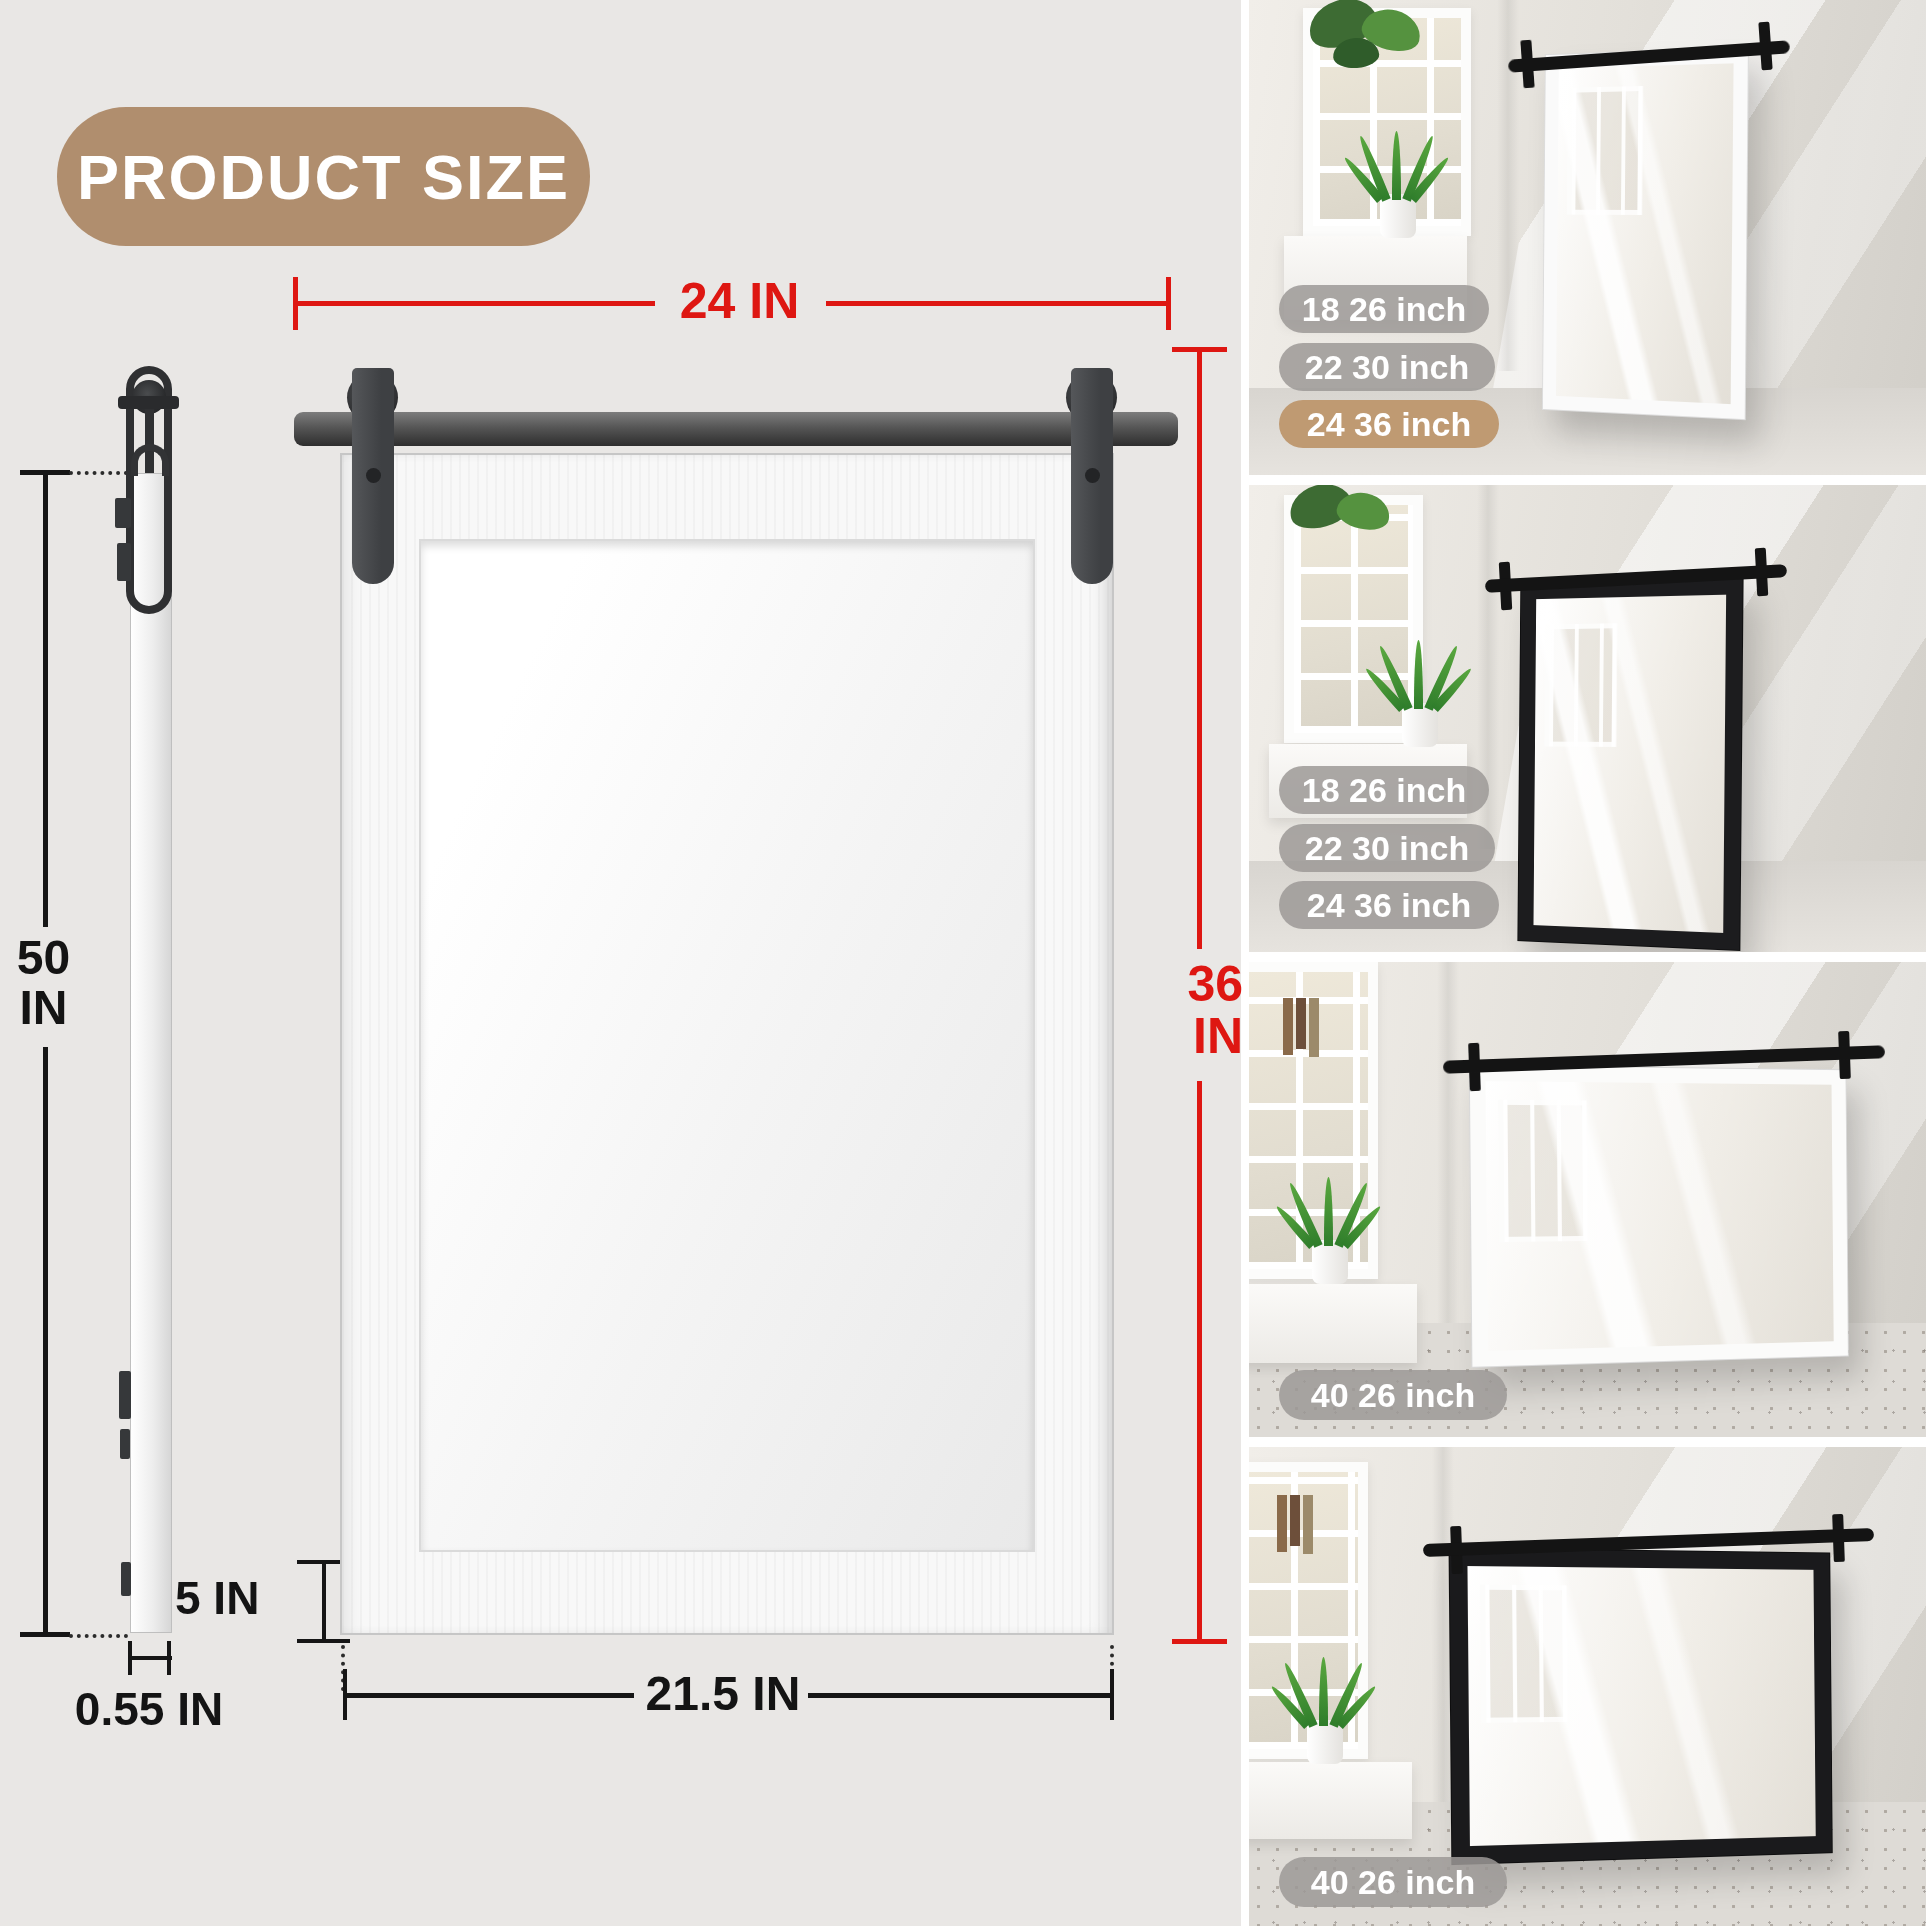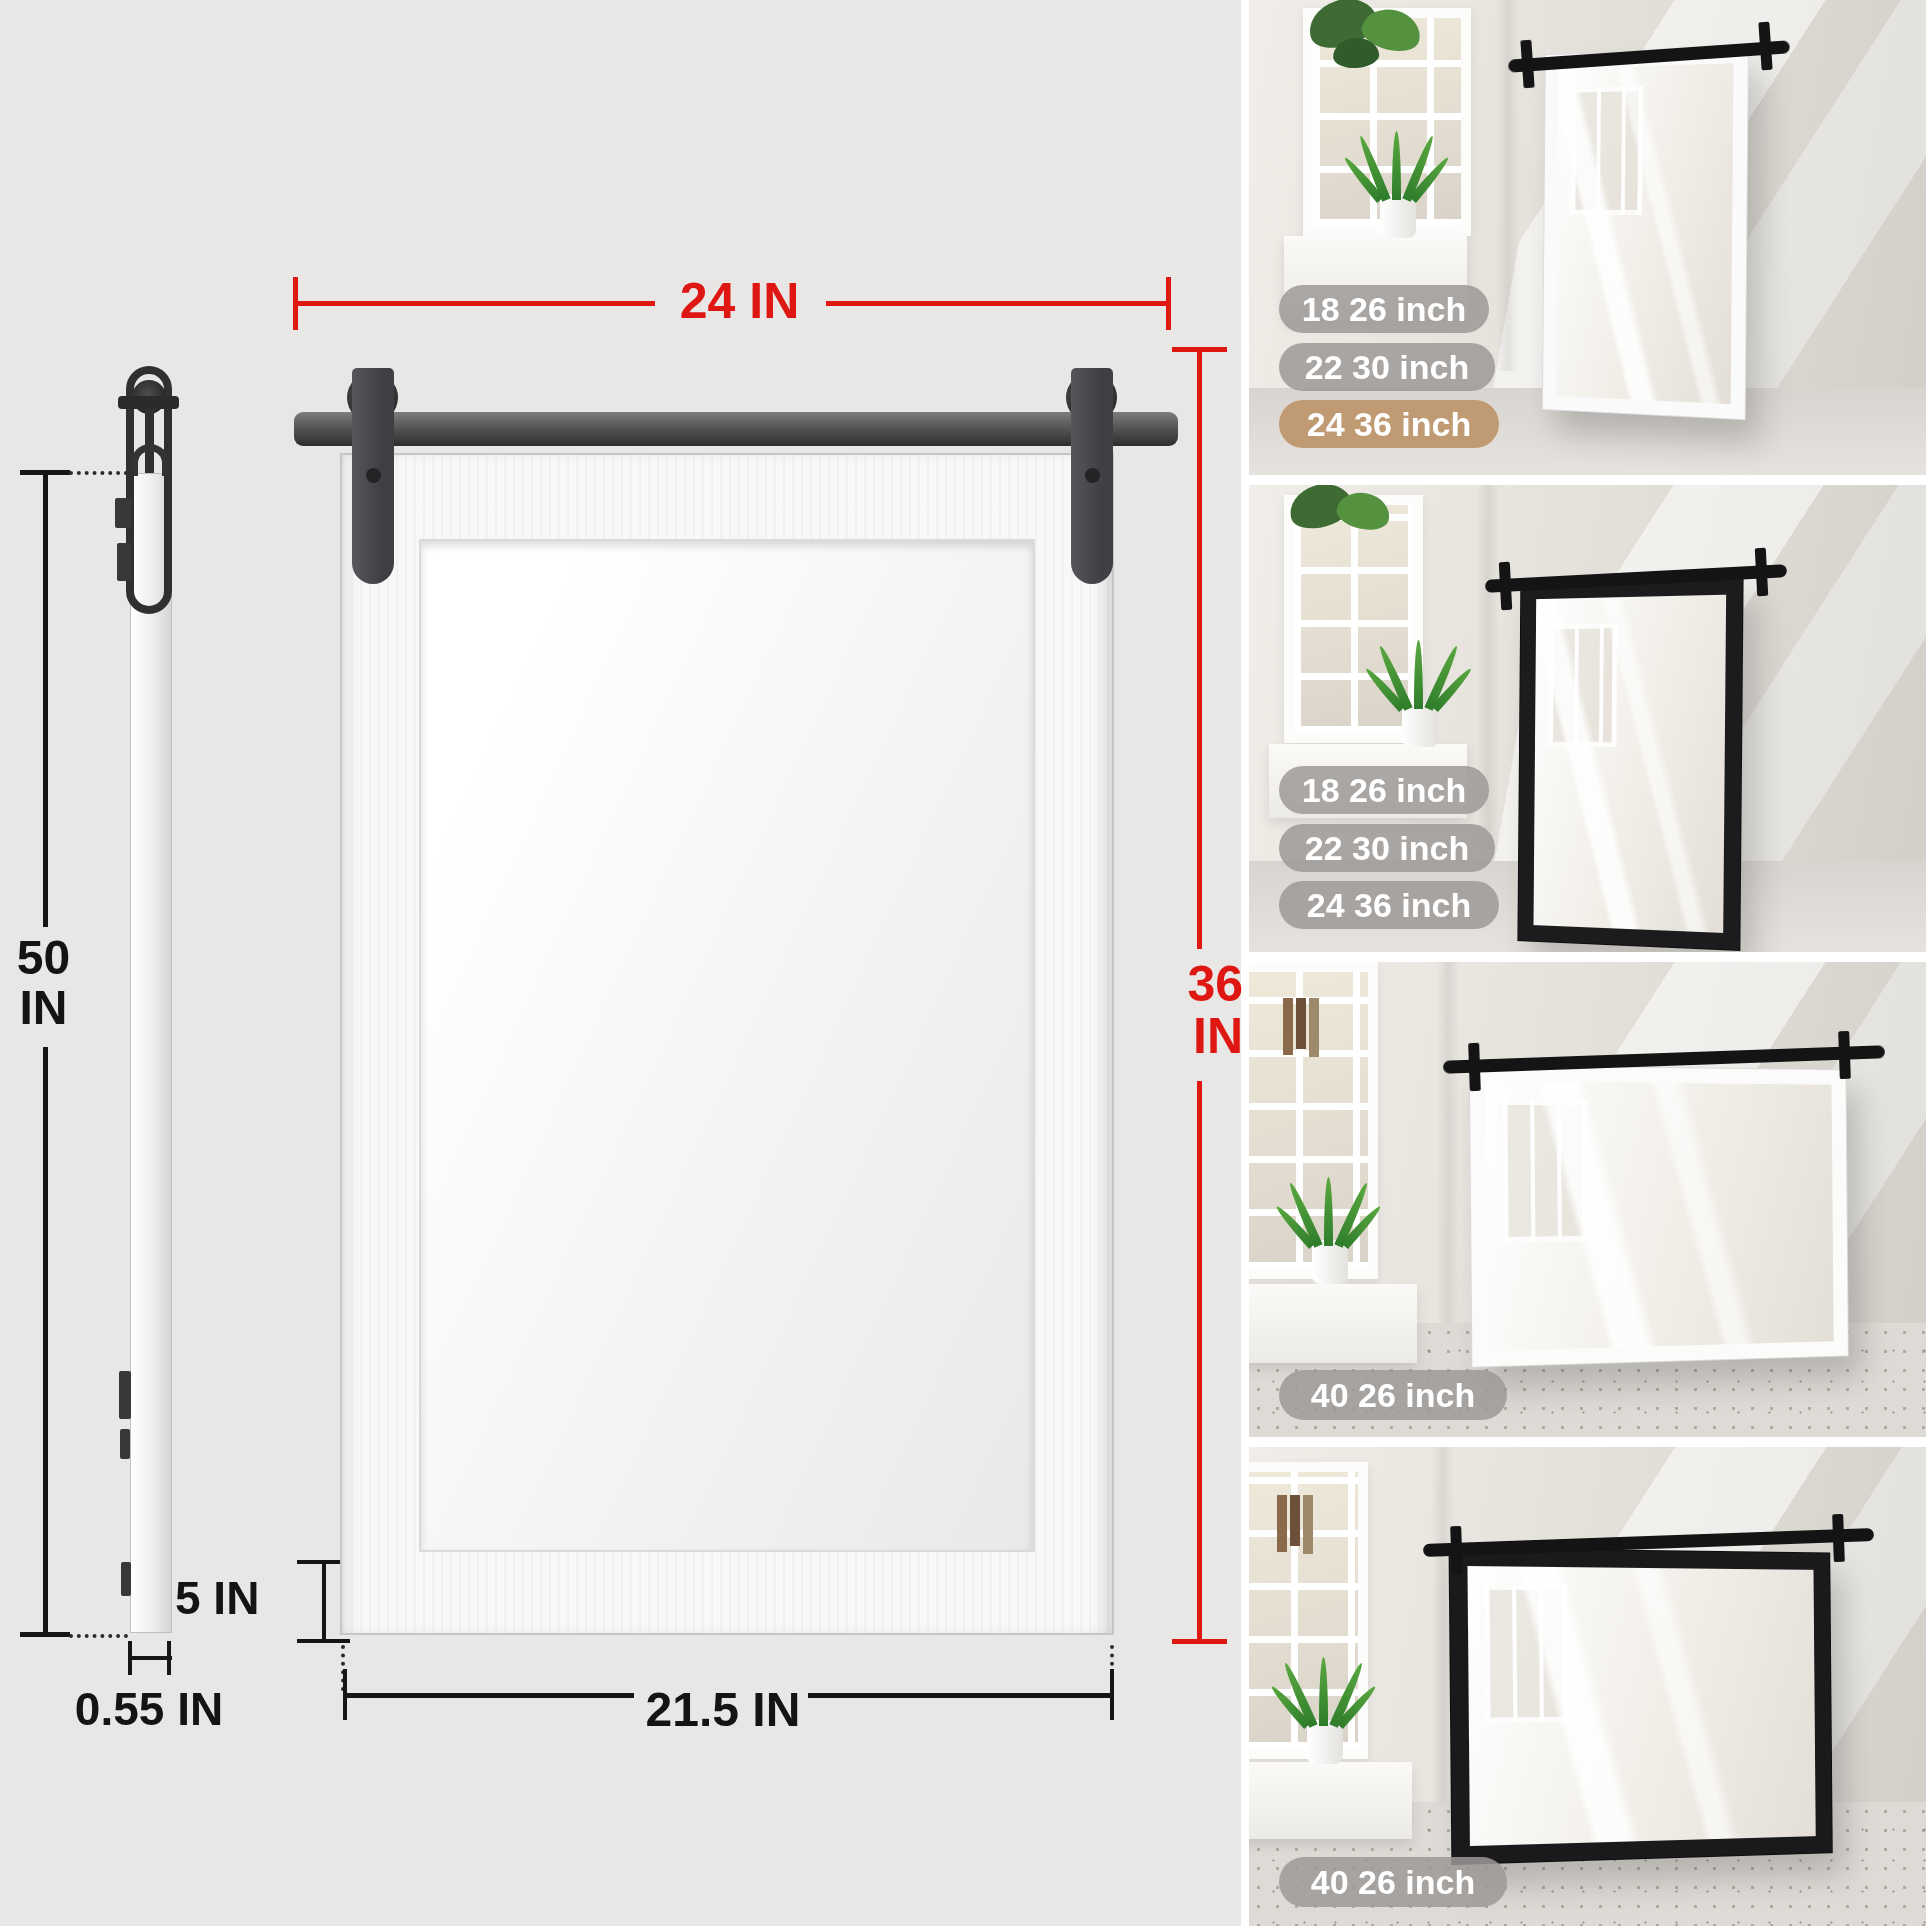--- a/index.html
+++ b/index.html
@@ -103,20 +103,23 @@
   .books i:nth-child(2){background:#6d4f3a;height:51px;}
   .books i:nth-child(3){background:#9c8a6a;height:59px;}
 </style>
 </head>
 <body>
 
 <div id="canvas">
 
   <section class="diagram">
 
+    <div class="title-pill">
+      <span>PRODUCT SIZE</span>
+    </div>
 
     <div class="side-strip"></div>
     <div class="loop"></div>
     <div class="wheel"></div>
     <div class="axle"></div>
     <div class="shaft"></div>
     <div class="arc2"></div>
     <div class="clip" style="left:115px;top:498px;width:16px;height:30px;"></div>
     <div class="clip" style="left:117px;top:543px;width:14px;height:38px;"></div>
     <div class="clip" style="left:119px;top:1371px;width:12px;height:48px;"></div>
@@ -181,21 +184,21 @@
     <div class="vline" style="left:322px;top:1560px;height:83px;width:4px;"></div>
     <div class="hline" style="left:297px;top:1639px;width:53px;height:4px;"></div>
     <div class="dlabel small" style="left:109px;top:1574px;width:178px;">1.5 IN</div>
 
     <div class="dotted-v" style="left:341px;top:1645px;height:46px;"></div>
     <div class="dotted-v" style="left:1110px;top:1645px;height:46px;"></div>
     <div class="vline" style="left:343px;top:1669px;height:51px;width:4px;"></div>
     <div class="vline" style="left:1110px;top:1669px;height:51px;width:4px;"></div>
     <div class="hline" style="left:345px;top:1693px;width:289px;"></div>
     <div class="hline" style="left:808px;top:1693px;width:304px;"></div>
-    <div class="dlabel" style="left:619px;top:1669px;width:208px;margin-top:16px;">21.5 IN</div>
+    <div class="dlabel" style="left:619px;top:1669px;width:208px;">21.5 IN</div>
 
     <div class="vline" style="left:128px;top:1641px;height:34px;width:4px;"></div>
     <div class="vline" style="left:167px;top:1641px;height:34px;width:4px;"></div>
     <div class="hline" style="left:128px;top:1656px;width:44px;height:4px;"></div>
     <div class="dlabel small" style="left:35px;top:1685px;width:228px;">0.55 IN</div>
   </section>
 
   <aside class="photos">
 
     <figure class="photo" style="top:0;height:475px;margin:0;">

